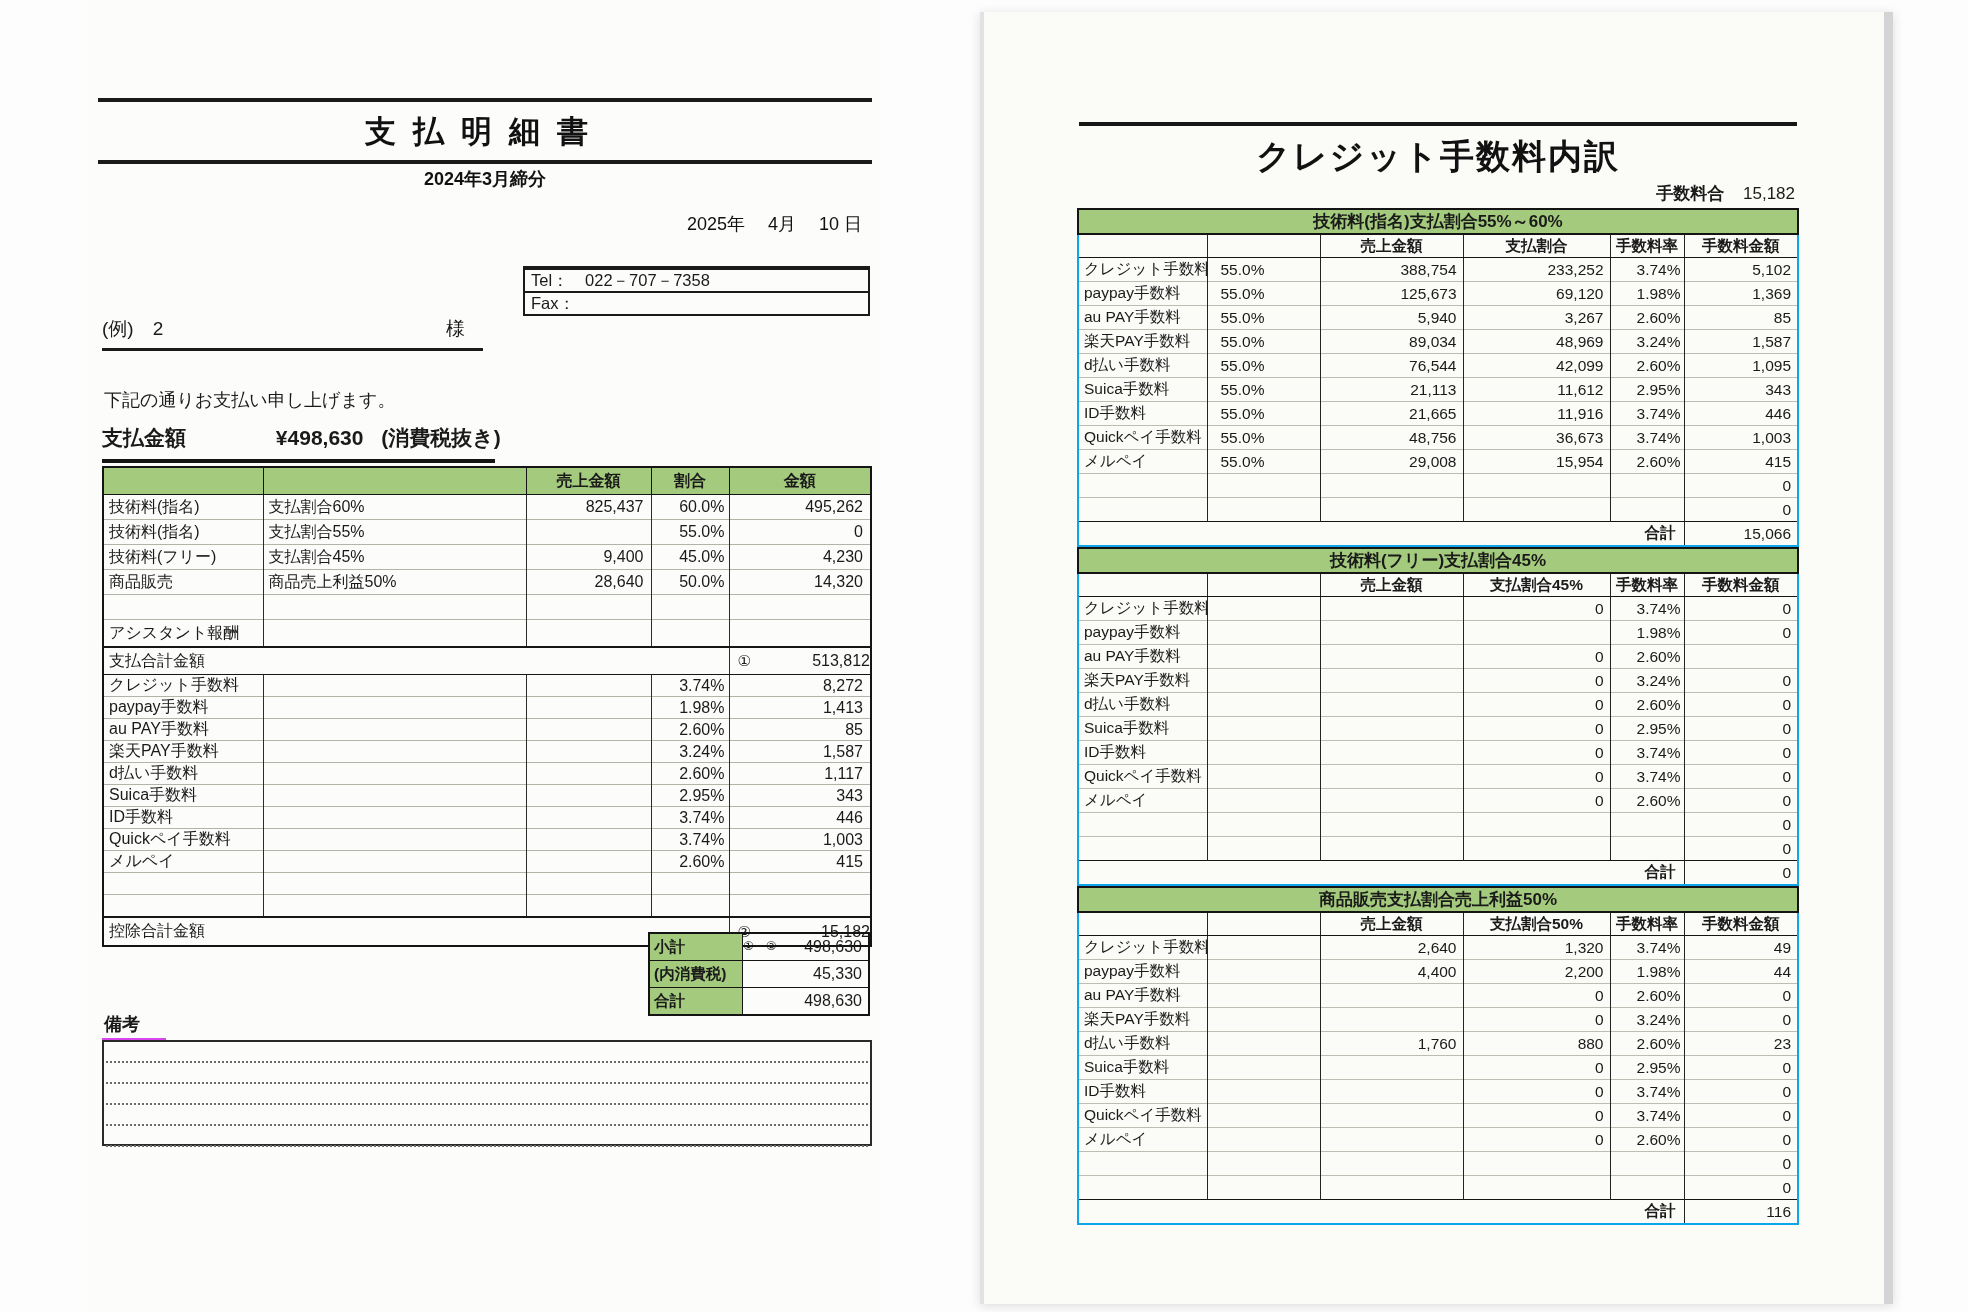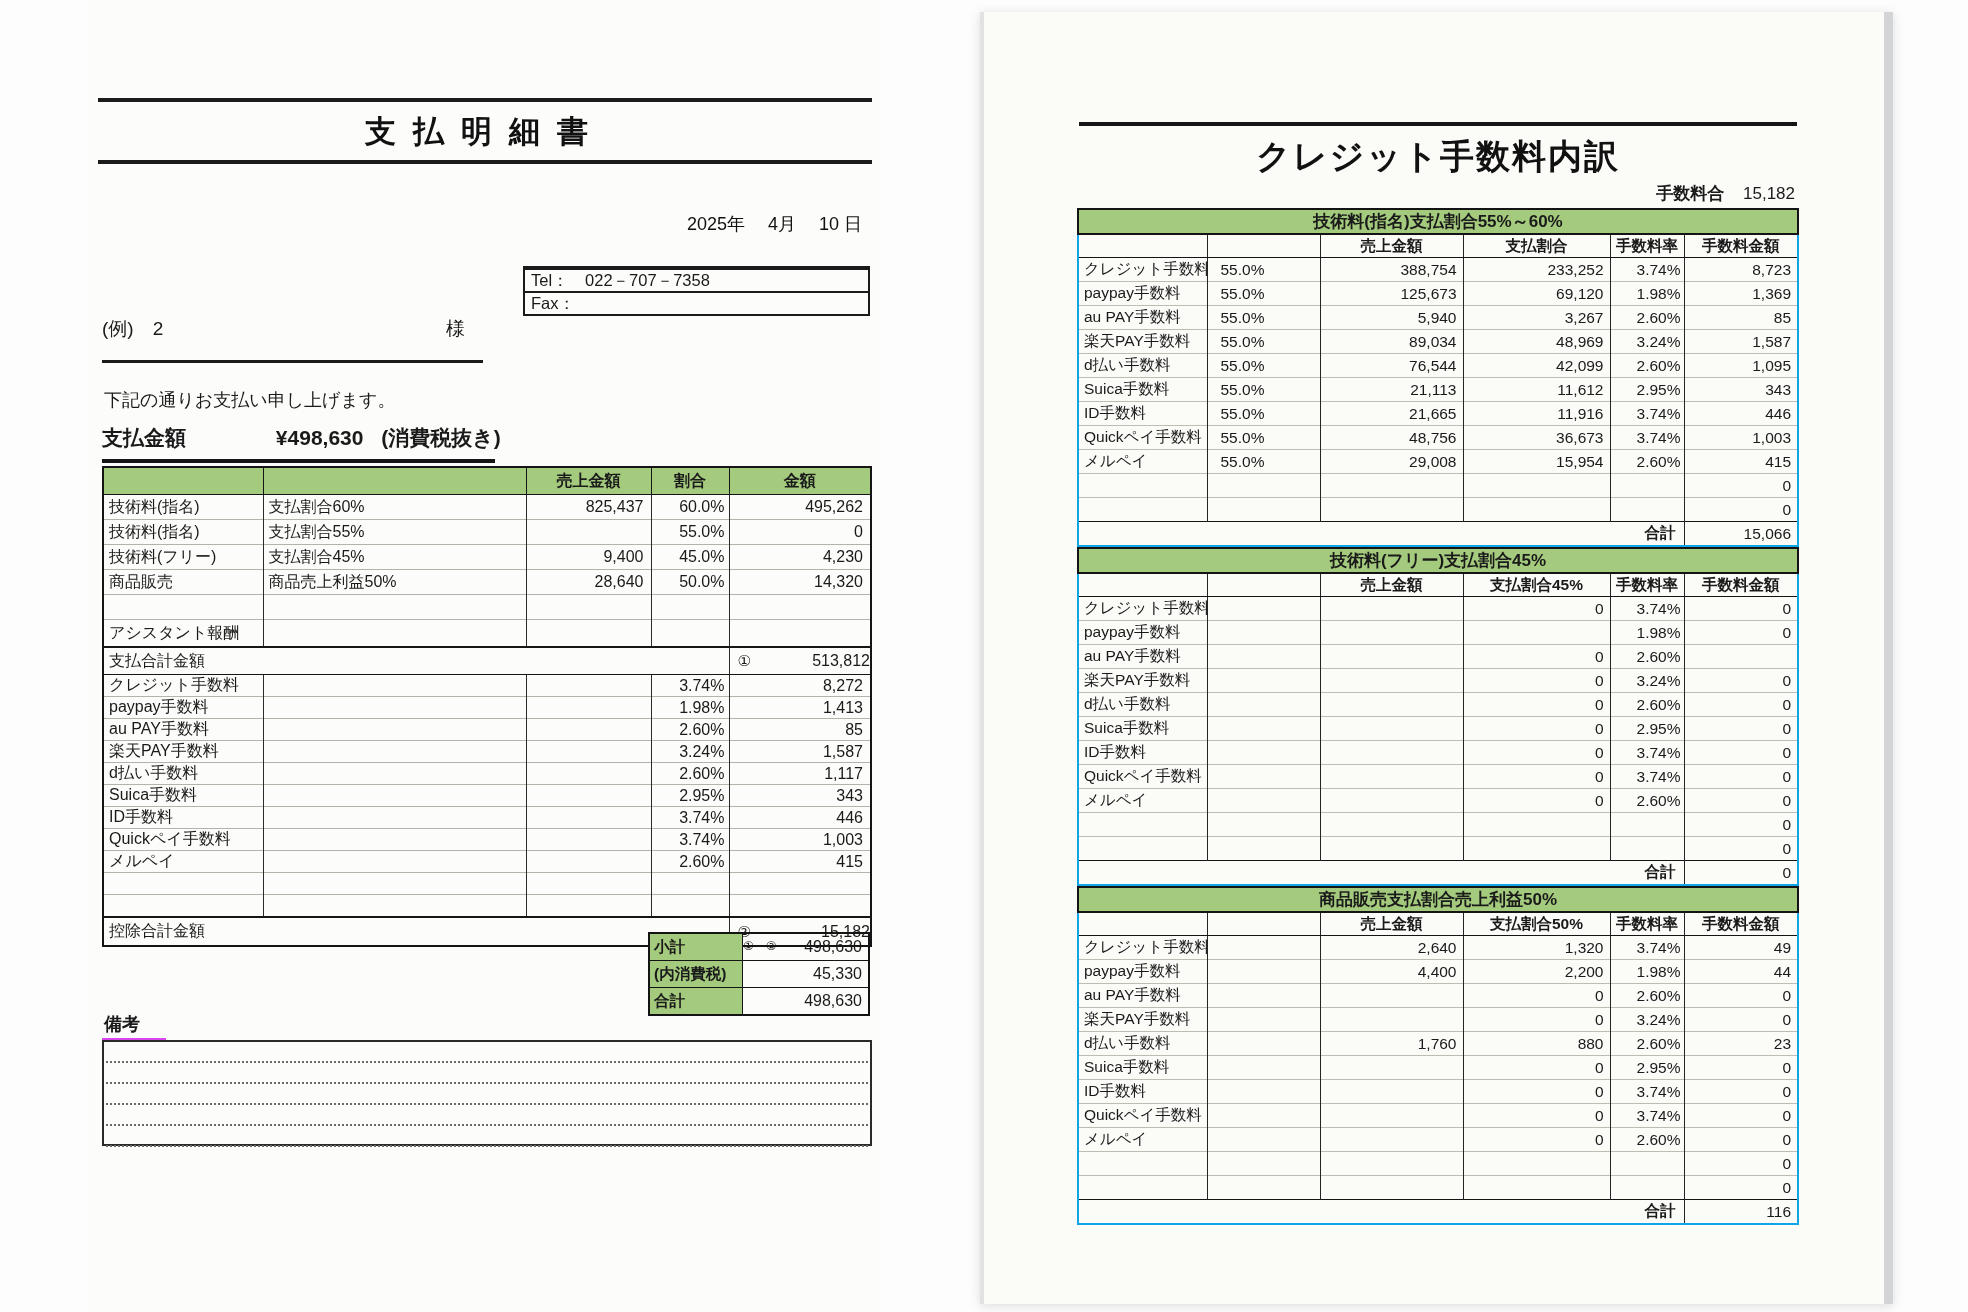--- a/index.html
+++ b/index.html
@@ -11,21 +11,21 @@
   .title-block{position:absolute;left:10px;top:98px;width:774px;}
   .rule{height:4px;background:#1b1b1b;}
   .doc-title{text-align:center;font-size:31px;font-weight:bold;letter-spacing:0.55em;padding:9px 0 7px 0;color:#111;}
   .period{text-align:center;font-weight:bold;font-size:18px;margin-top:3px;color:#111;}
   .date-line{position:absolute;top:212px;right:18px;font-size:18px;color:#111;}
   .addr-box{position:absolute;left:435px;top:266px;width:343px;border:2px solid #1a1a1a;font-size:16.5px;background:#fcfcfa;}
   .addr-main{padding:3px 6px 2px 6px;}
   .addr-main div{line-height:23px;white-space:nowrap;}
   .addr-tel,.addr-fax{border-top:2px solid #1a1a1a;line-height:21px;padding:0 6px;white-space:nowrap;}
   .recipient-line{position:absolute;left:14px;top:316px;width:381px;border-bottom:3px solid #1b1b1b;
-                  padding-bottom:18px;font-size:19px;display:flex;justify-content:space-between;gap:35px;}
+                  padding-bottom:6px;font-size:19px;display:flex;justify-content:space-between;gap:35px;}
   .recipient-suffix{padding-right:18px;}
   .greeting{position:absolute;left:16px;top:388px;font-size:18px;}
   .amount-line{position:absolute;left:14px;top:424px;width:393px;border-bottom:4px solid #151515;
                padding-bottom:7px;font-size:21px;font-weight:bold;white-space:nowrap;}
   .amount-line .lbl{display:inline-block;width:168px;}
   .amount-line .note{margin-left:12px;}
 
   table{border-collapse:collapse;table-layout:fixed;}
   .main-table{position:absolute;left:14px;top:466px;width:768px;font-size:16px;}
   .main-table td{border-left:1px solid #2b2b2b;border-right:1px solid #2b2b2b;border-top:1px solid #b3b3aa;
@@ -81,20 +81,21 @@
 <body>
 
 <div class="canvas">
 
   <div class="page-left">
 
     <div class="title-block">
       <div class="rule"></div>
       <div class="doc-title">支払明細書</div>
       <div class="rule"></div>
+      <div class="period">2024年3月締分</div>
     </div>
 
     <div class="date-line">2025年　 4月　 10 日</div>
 
     <div class="addr-box">
       <div class="addr-tel">Tel：　022－707－7358</div>
       <div class="addr-fax">Fax：</div>
     </div>
 
     <div class="recipient-line">
@@ -342,21 +343,21 @@
           </tr>
         </tbody>
         <tbody>
 
         <tr class="r-row">
             <td class="lbl">クレジット手数料</td>
             <td class="pct">55.0%</td>
             <td class="num">388,754</td>
             <td class="num">233,252</td>
             <td class="rate">3.74%</td>
-            <td class="num">8,723</td>
+            <td class="num">5,102</td>
           </tr>
             <tr class="r-row">
             <td class="lbl">paypay手数料</td>
             <td class="pct">55.0%</td>
             <td class="num">125,673</td>
             <td class="num">69,120</td>
             <td class="rate">1.98%</td>
             <td class="num">1,369</td>
           </tr>
             <tr class="r-row">

